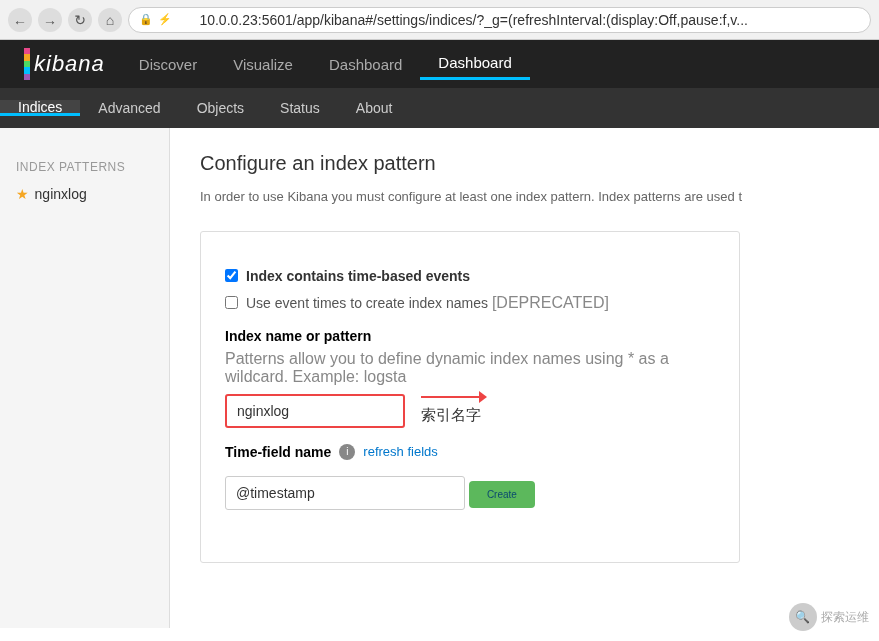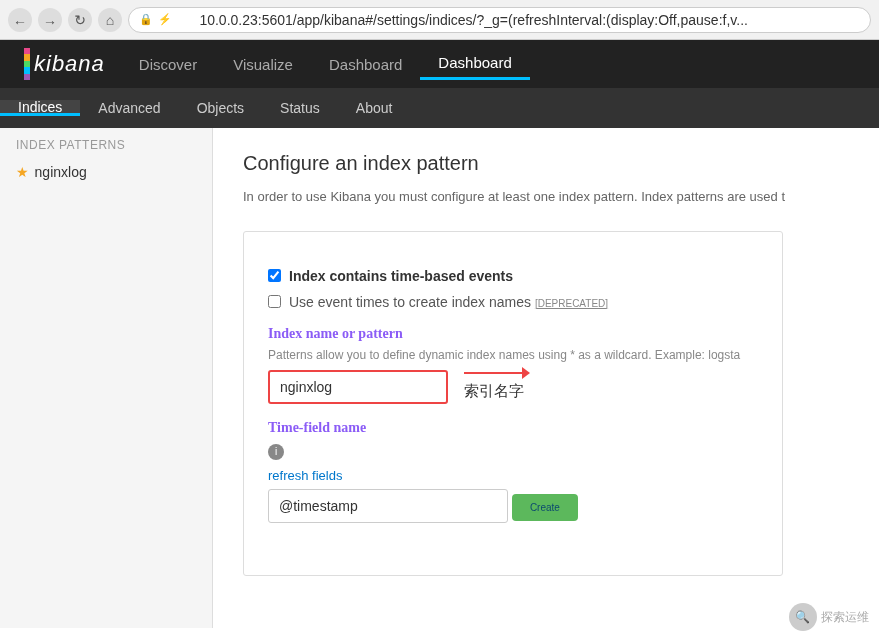--- a/index.html
+++ b/index.html
@@ -117,24 +117,24 @@
       background: #444;
       border-bottom: 3px solid #00bfff;
     }
 
     
     .main-layout {
       display: flex;
       min-height: 500px;
     }
     .sidebar {
-      width: 213px;
+      width: 170px;
       background: #f5f5f5;
       border-right: 1px solid #ddd;
-      padding: 2px 0;
+      padding: 24px 0;
     }
     .sidebar-section-title {
       font-size: 12px;
       color: #999;
       padding: 8px 16px 4px;
       text-transform: uppercase;
       letter-spacing: 0.5px;
     }
     .sidebar-item {
       padding: 8px 16px;
@@ -182,35 +182,33 @@
       margin-bottom: 10px;
       font-size: 14px;
       font-weight: bold;
       color: #333;
     }
     .checkbox-row.secondary {
       font-weight: normal;
       color: #555;
     }
     .checkbox-row .deprecated {
-      font-size: 10px;
+      font-size: 16px;
       color: #888;
       font-weight: normal;
-      text-decoration: underline;
     }
     .field-label {
       font-size: 14px;
       font-weight: bold;
-      color: #8b5cf6;
+      color: #000000;
       margin-top: 16px;
       margin-bottom: 6px;
-      font-family: Liberation Serif, serif;
     }
     .field-description {
-      font-size: 12px;
+      font-size: 16px;
       color: #888;
       margin-bottom: 8px;
     }
 
     
     .input-annotation-row {
       display: flex;
       align-items: center;
       gap: 16px;
       margin-bottom: 16px;
@@ -248,23 +246,23 @@
     }
     .annotation-text {
       font-size: 15px;
       color: #333;
       white-space: nowrap;
     }
 
     
     .time-field-label-row {
       display: flex;
+      align-items: center;
       gap: 8px;
-      margin-bottom: 6px;
-      flex-direction: column;
+      margin-bottom: 16px;
     }
     .info-icon {
       width: 16px; height: 16px;
       border-radius: 50%;
       background: #888;
       color: #fff;
       font-size: 10px;
       display: inline-flex;
       align-items: center;
       justify-content: center;

